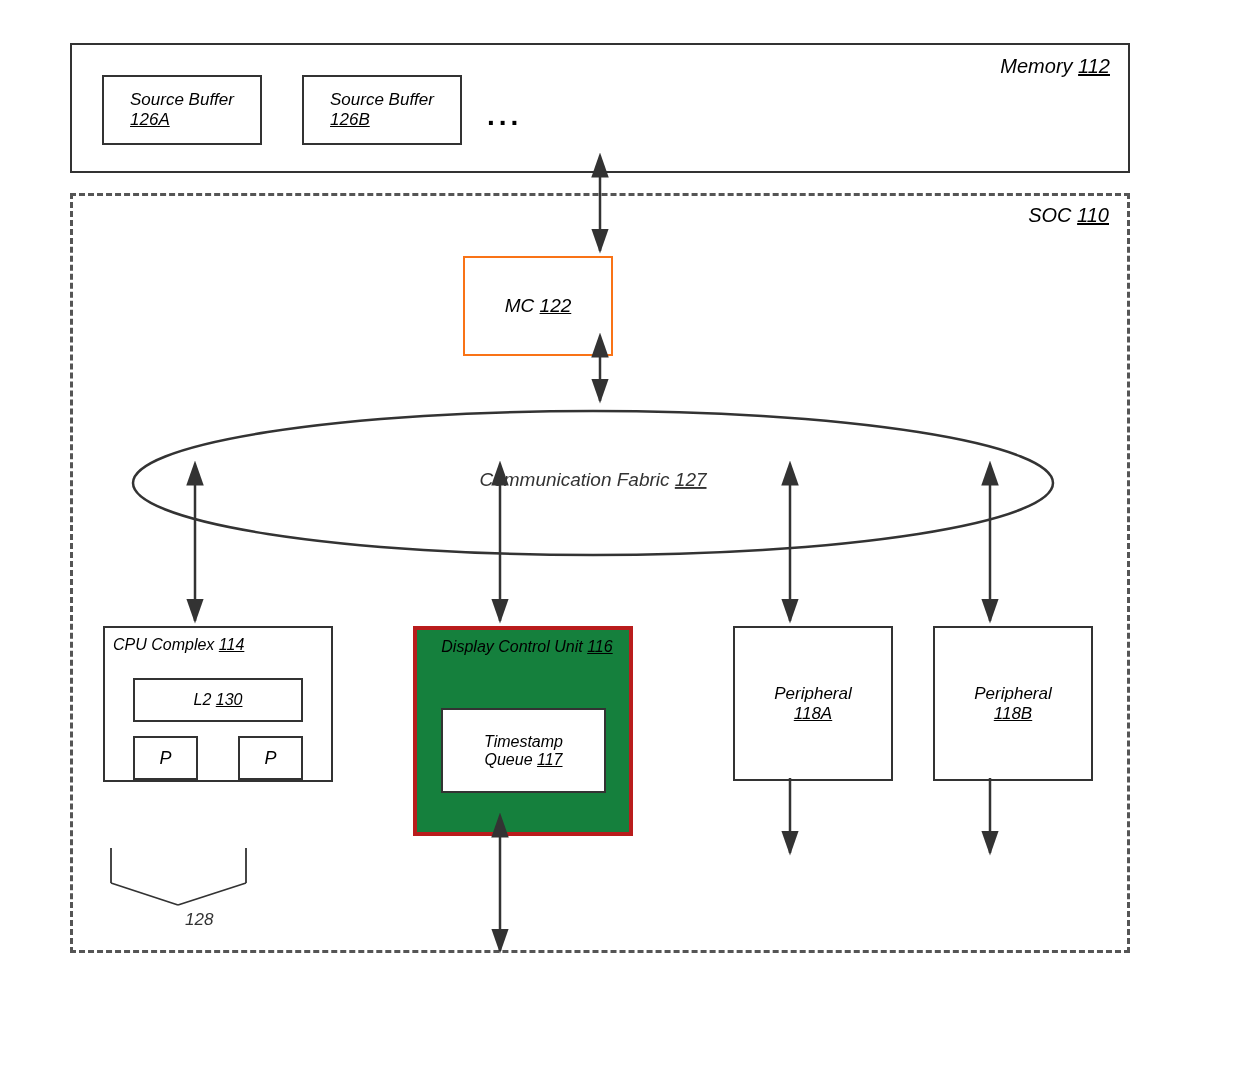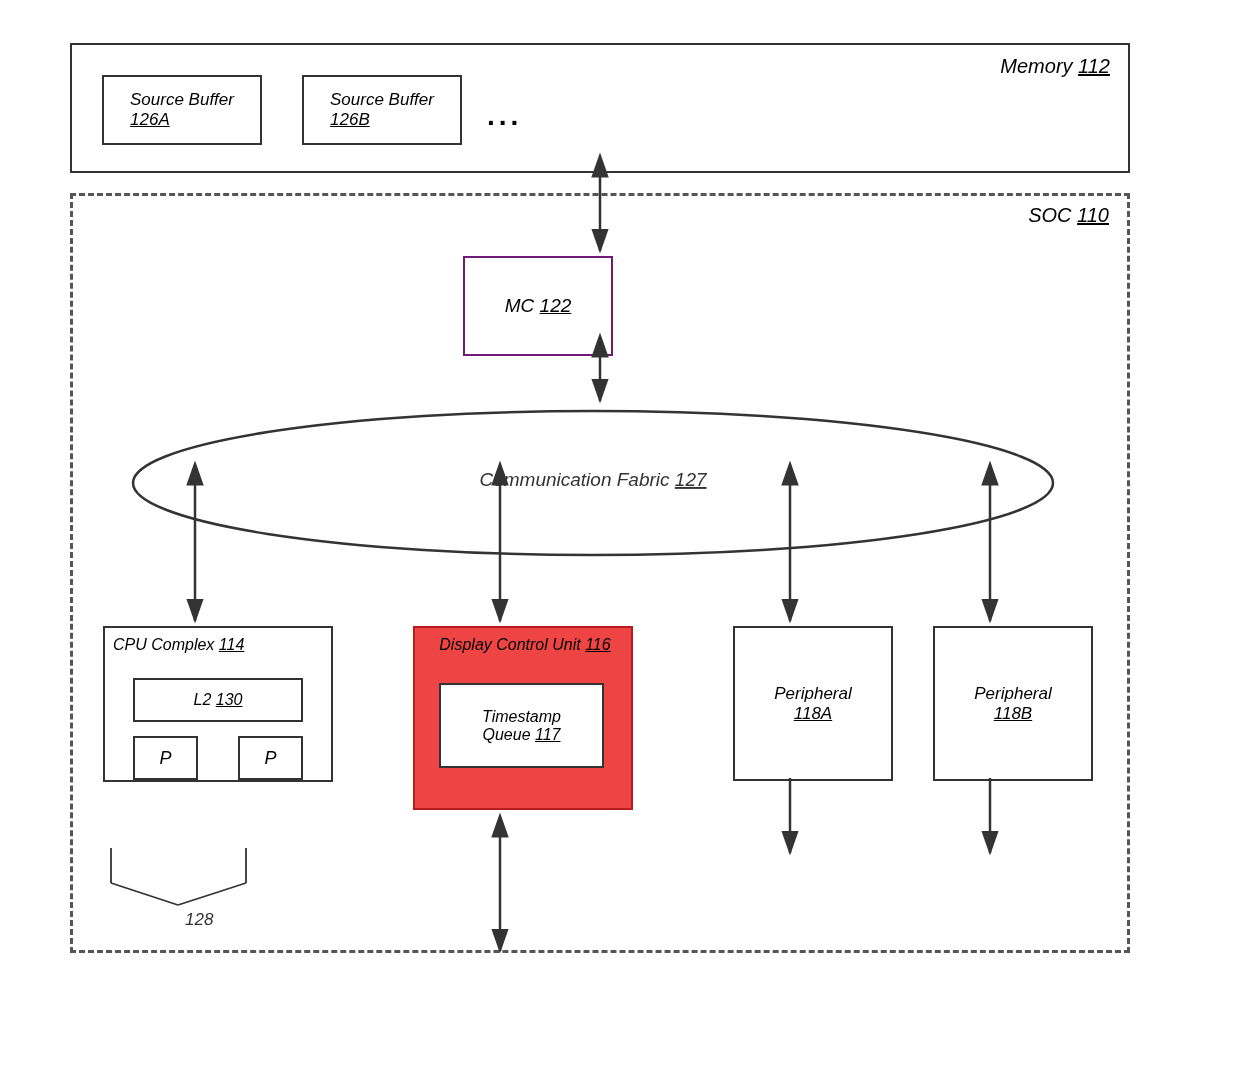--- a/index.html
+++ b/index.html
@@ -119,21 +119,21 @@
       <em><span>Source Buffer</span><br><u><span>126B</span></u></em>
     </div>
     <div class="ellipsis">...</div>
   </div>
 
   <div class="soc-box">
     <div class="soc-label">
       <em><span>SOC</span> <u><span>110</span></u></em>
     </div>
 
-    <div style="position:absolute; top:60px; left:390px; width:150px; height:100px; border:2px solid #701a75; background:#fff; display:flex; flex-direction:column; align-items:center; justify-content:center; font-style:italic; font-size:19px;">
+    <div style="position:absolute; top:60px; left:390px; width:150px; height:100px; border:2px solid #f97316; background:#fff; display:flex; flex-direction:column; align-items:center; justify-content:center; font-style:italic; font-size:19px;">
       <em><span>MC</span> <u><span>122</span></u></em>
     </div>
 
     <svg style="position:absolute; top:210px; left:40px; width:960px; height:155px; overflow:visible;">
       <ellipse cx="480" cy="77" rx="460" ry="72" fill="white" stroke="#333" stroke-width="2.5"></ellipse>
       <text x="480" y="77" text-anchor="middle" dominant-baseline="middle" font-style="italic" font-size="19" fill="#333">
         <tspan x="480" dy="-2">Communication Fabric </tspan><tspan text-decoration="underline">127</tspan>
       </text>
     </svg>
 
@@ -147,26 +147,26 @@
       </div>
 
       <div style="position:absolute; top:108px; left:28px; width:65px; height:44px; border:2px solid #333; background:#fff; display:flex; align-items:center; justify-content:center; font-style:italic; font-size:18px;">
         <em><span>P</span></em>
       </div>
       <div style="position:absolute; top:108px; left:133px; width:65px; height:44px; border:2px solid #333; background:#fff; display:flex; align-items:center; justify-content:center; font-style:italic; font-size:18px;">
         <em><span>P</span></em>
       </div>
     </div>
 
-    <div style="position:absolute; top:430px; left:340px; width:220px; height:184px; border:2px solid #b91c1c; background:#ef4444;">
+    <div style="position:absolute; top:430px; left:340px; width:220px; height:210px; border:4px solid #b91c1c; background:#15803d;">
       <div style="position:absolute; top:8px; left:10px; font-style:italic; font-size:16px; text-align:center; width:200px;">
         <em><span>Display Control</span> <span>Unit</span> <u><span>116</span></u></em>
       </div>
 
-      <div style="position:absolute; top:55px; left:24px; width:165px; height:85px; border:2px solid #333; background:#fff; display:flex; flex-direction:column; align-items:center; justify-content:center; font-style:italic; font-size:16px; text-align:center;">
+      <div style="position:absolute; top:78px; left:24px; width:165px; height:85px; border:2px solid #333; background:#fff; display:flex; flex-direction:column; align-items:center; justify-content:center; font-style:italic; font-size:16px; text-align:center;">
         <em><span>Timestamp</span><br><span>Queue</span> <u><span>117</span></u></em>
       </div>
     </div>
 
     <div style="position:absolute; top:430px; left:660px; width:160px; height:155px; border:2px solid #333; background:#fff; display:flex; flex-direction:column; align-items:center; justify-content:center; font-style:italic; font-size:17px; text-align:center;">
       <em><span>Peripheral</span><br><u><span>118A</span></u></em>
     </div>
 
     <div style="position:absolute; top:430px; left:860px; width:160px; height:155px; border:2px solid #333; background:#fff; display:flex; flex-direction:column; align-items:center; justify-content:center; font-style:italic; font-size:17px; text-align:center;">
       <em><span>Peripheral</span><br><u><span>118B</span></u></em>

